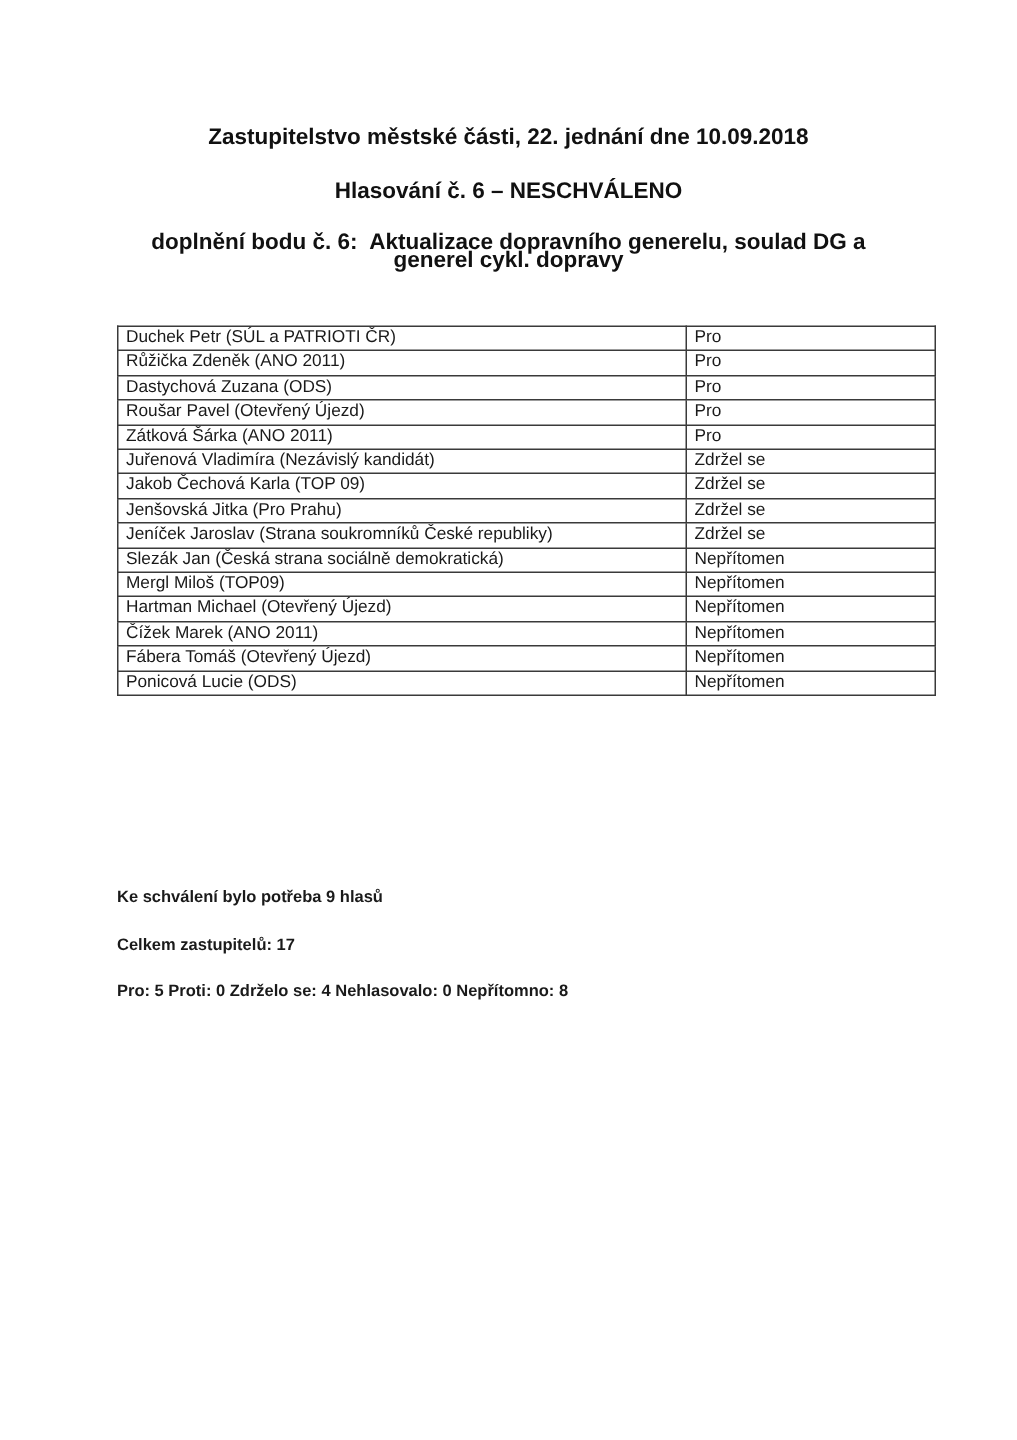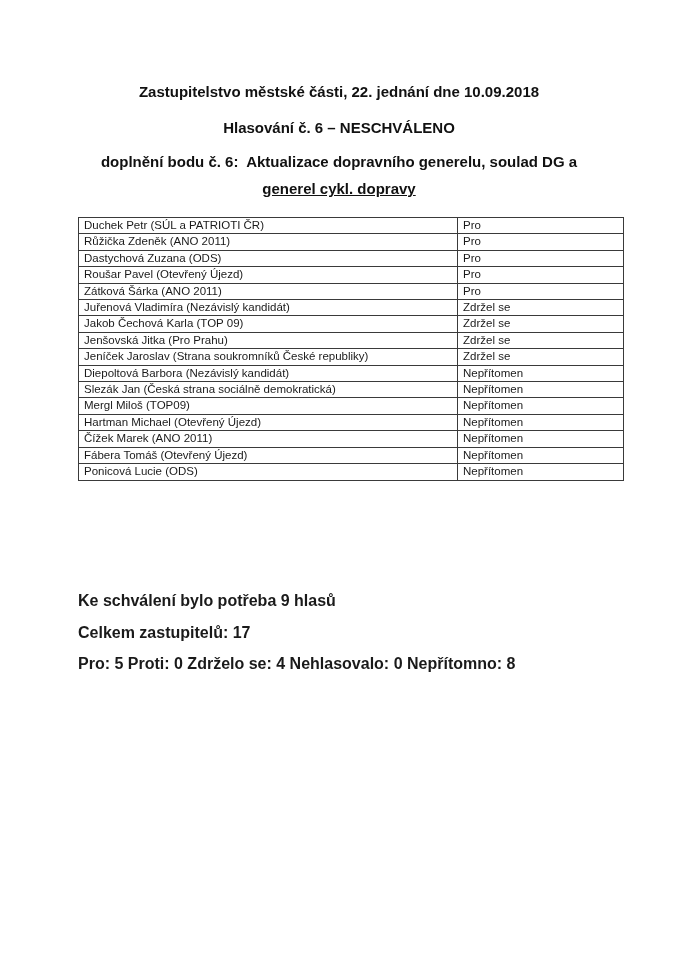--- a/index.html
+++ b/index.html
@@ -28,21 +28,21 @@
     right: 0;
     text-align: center;
     font-weight: bold;
     font-size: 15px;
     line-height: 18px;
     white-space: pre-wrap;
   }
   .doc-title    { top: 83px; }
   .doc-subtitle { top: 119px; }
   .agenda-line1 { top: 153px; }
-  .agenda-line2 { top: 180px; text-decoration: underline; }
+  .agenda-line2 { top: 165px; }
 
   table.vote-table {
     position: absolute;
     top: 217px;
     left: 78px;
     width: 523px;
     border-collapse: collapse;
     table-layout: fixed;
     border-radius: 25px;
   }
@@ -56,21 +56,21 @@
     overflow: hidden;
     color: #1a1a1a;
   }
   td.col-name { width: 368px; }
   td.col-vote { width: 155px; }
 
   .summary-line {
     position: absolute;
     left: 78px;
     font-weight: bold;
-    font-size: 16px;
+    font-size: 11px;
     color: #1a1a1a;
     white-space: pre-wrap;
   }
   .summary-1 { top: 592px; }
   .summary-2 { top: 624px; }
   .summary-3 { top: 655px; }
 </style>
 </head>
 <body>
 
@@ -116,24 +116,20 @@
         </tr>
         <tr>
           <td class="col-name">Jenšovská Jitka (Pro Prahu)</td>
           <td class="col-vote">Zdržel se</td>
         </tr>
         <tr>
           <td class="col-name">Jeníček Jaroslav (Strana soukromníků České republiky)</td>
           <td class="col-vote">Zdržel se</td>
         </tr>
         <tr>
-          <td class="col-name">Diepoltová Barbora (Nezávislý kandidát)</td>
-          <td class="col-vote">Nepřítomen</td>
-        </tr>
-        <tr>
           <td class="col-name">Slezák Jan (Česká strana sociálně demokratická)</td>
           <td class="col-vote">Nepřítomen</td>
         </tr>
         <tr>
           <td class="col-name">Mergl Miloš (TOP09)</td>
           <td class="col-vote">Nepřítomen</td>
         </tr>
         <tr>
           <td class="col-name">Hartman Michael (Otevřený Újezd)</td>
           <td class="col-vote">Nepřítomen</td>

